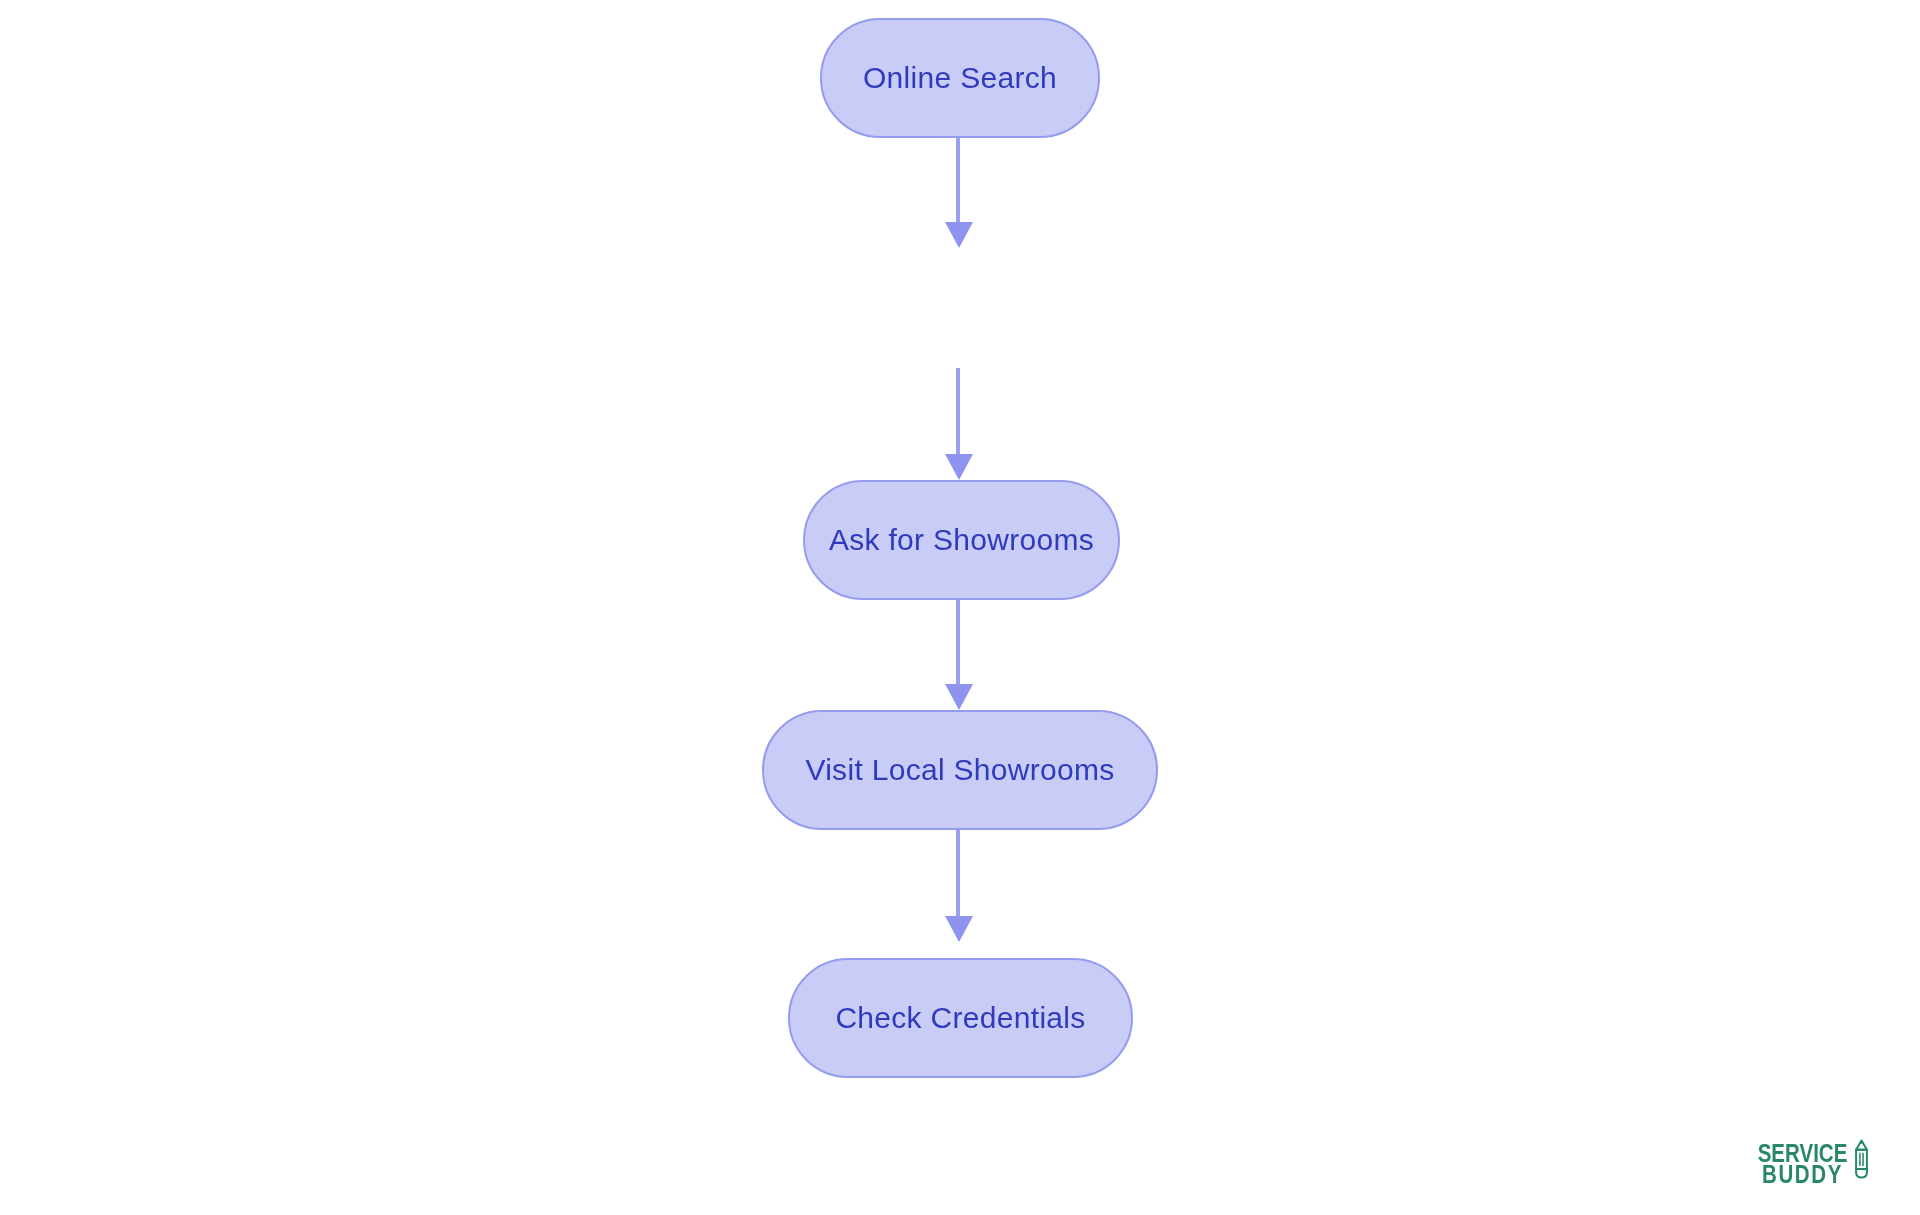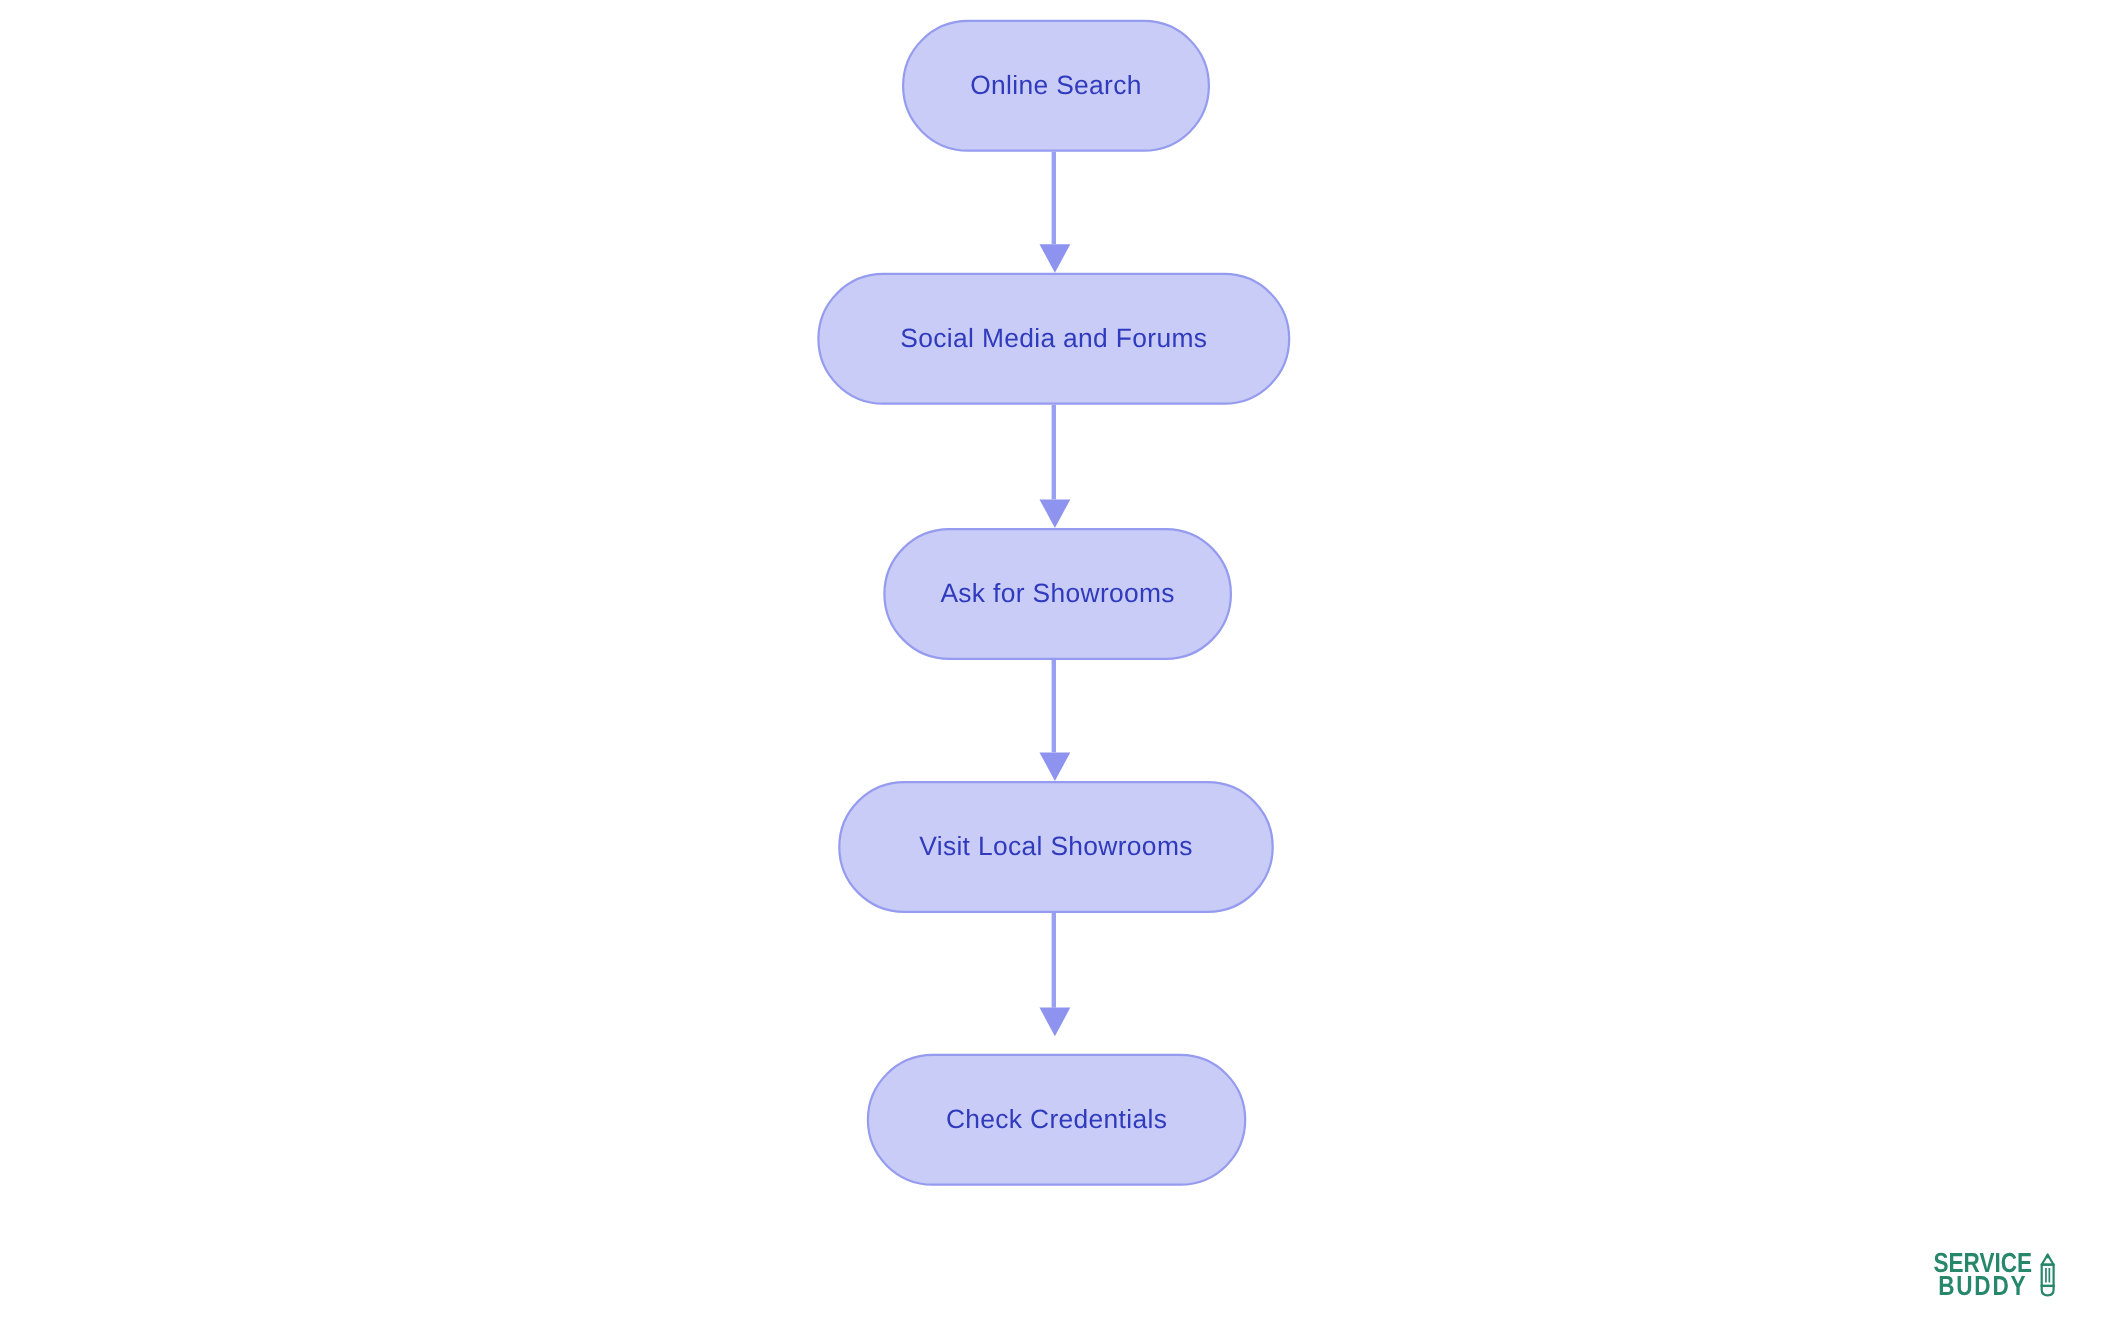--- a/index.html
+++ b/index.html
@@ -18,21 +18,21 @@
   .node {
     position: absolute;
     height: 120px;
     background: #c9ccf7;
     border: 2px solid #959bef;
     border-radius: 60px;
     display: flex;
     align-items: center;
     justify-content: center;
     color: #2f3abd;
-    font-size: 24px;
+    font-size: 30px;
     letter-spacing: 0.3px;
     white-space: nowrap;
   }
   .n1 { left: 820px; top:  18px; width: 280px; }
   .n2 { left: 743px; top: 248px; width: 430px; }
   .n3 { left: 803px; top: 480px; width: 317px; }
   .n4 { left: 762px; top: 710px; width: 396px; }
   .n5 { left: 788px; top: 942px; width: 345px; margin-top: 16px; }
 
   
@@ -60,21 +60,21 @@
   .h2 { top: 454px; }
   .h3 { top: 684px; }
   .h4 { top: 916px; }
 
   
   .logo {
     position: absolute;
     right: 50px;
     bottom: 30px;
     display: flex;
-    align-items: center;
+    align-items: flex-end;
     gap: 6px;
   }
   .logo-text {
     color: #27876b;
     font-weight: 700;
     font-size: 25px;
     line-height: 21px;
     letter-spacing: 0px;
     transform: scaleX(0.82);
     transform-origin: right center;
@@ -83,23 +83,20 @@
   .logo-text .l2 { letter-spacing: 2px; }
   .pencil { display: block; }
 </style>
 </head>
 <body>
 
 <div class="stage">
 
   <div class="node n1">
     <span>Online Search</span>
-  </div>
-  <div class="node n2">
-    <span>Social Media and Forums</span>
   </div>
   <div class="node n3">
     <span>Ask for Showrooms</span>
   </div>
   <div class="node n4">
     <span>Visit Local Showrooms</span>
   </div>
   <div class="node n5">
     <span>Check Credentials</span>
   </div>

